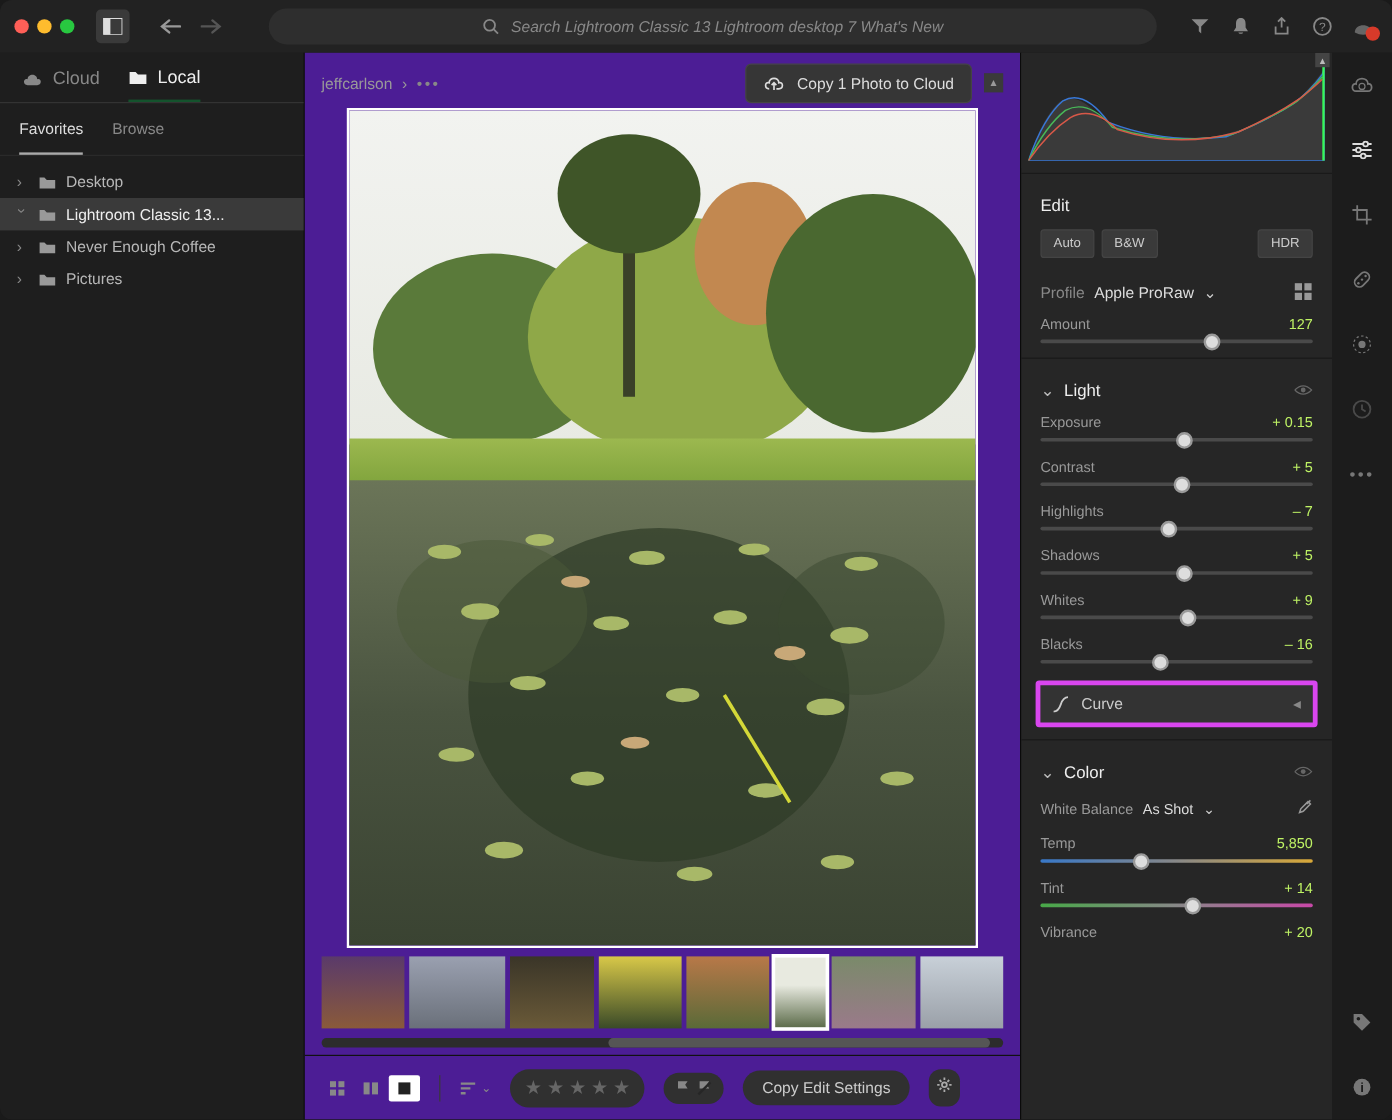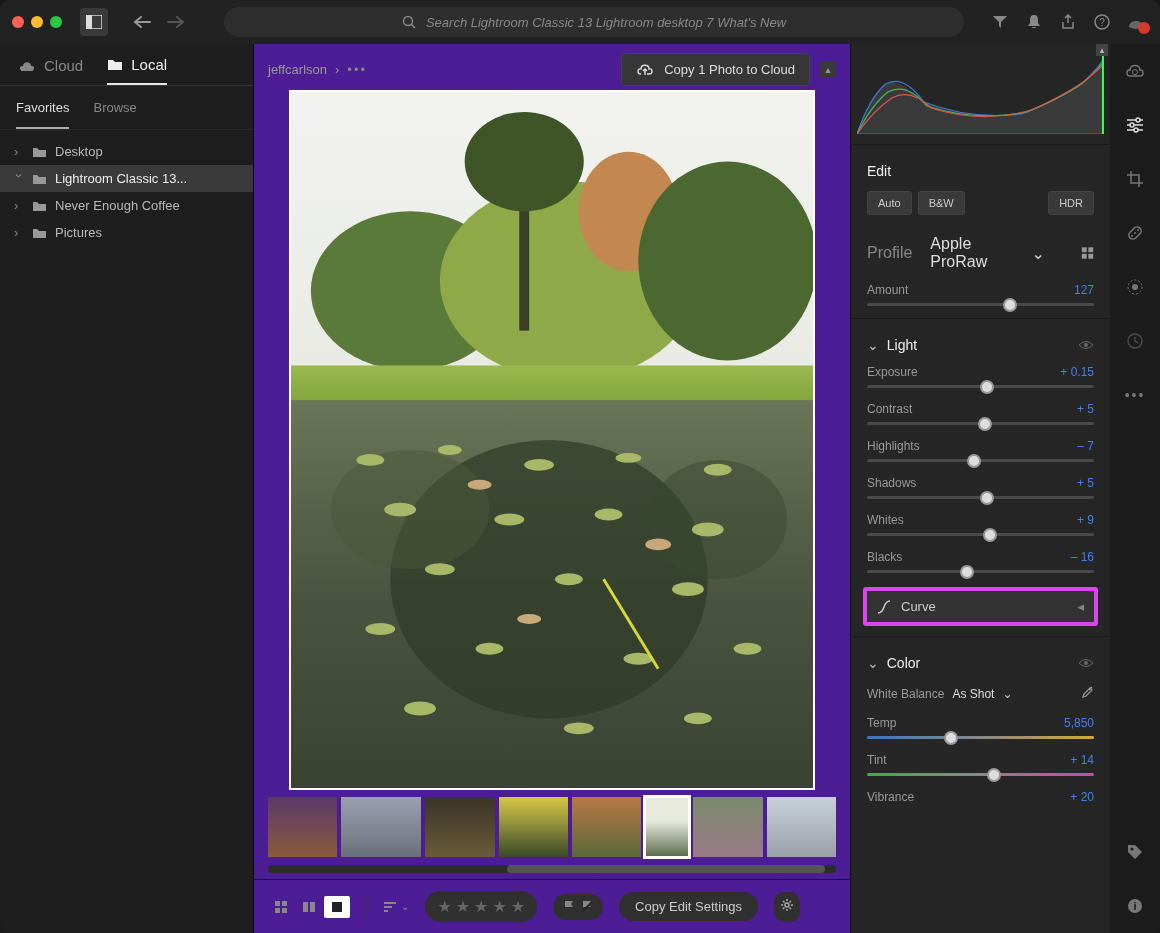--- a/index.html
+++ b/index.html
@@ -41,21 +41,21 @@
 .tb-icon { width: 24px; height: 24px; display:flex; align-items:center; justify-content:center; color:#888;}
 .avatar-alert { position: relative; color: #666; }
 .avatar-alert::after { content:''; position:absolute; bottom:0; right:-2px; width:12px; height:12px; background:#d73a2a; border-radius:50%; }
 
 .main-row { flex:1; display:flex; min-height:0; }
 
 
 .left-panel { width: 254px; background:#1e1e1e; display:flex; flex-direction:column; border-right:1px solid #0a0a0a; }
 .source-tabs { display:flex; padding: 12px 18px 0; gap:24px; border-bottom:1px solid #333; }
 .source-tab { padding-bottom:10px; display:flex; align-items:center; gap:8px; color:#888; font-size:15px; font-weight:500;}
-.source-tab.active { color:#eee; border-bottom:2px solid #e5e5e5; }
+.source-tab.active { color:#eee; border-bottom:2px solid #14532d; }
 .sub-tabs { display:flex; gap:24px; padding: 14px 16px 0; border-bottom:1px solid #2a2a2a;}
 .sub-tab { padding-bottom:12px; font-size:13px; color:#888; }
 .sub-tab.active { color:#ddd; border-bottom:2px solid #aaa; }
 .folder-tree { padding:8px 0; }
 .tree-item { display:flex; align-items:center; padding:6px 14px; gap:8px; font-size:13px; }
 .tree-item.sel { background:#3a3a3a; color:#eee; }
 .chev { width:10px; display:inline-block; color:#888; }
 .folder-ico { color:#999; display:flex; align-items:center; }
 
 
@@ -84,26 +84,26 @@
 .copy-pill { background:#303030; border-radius:18px; padding:7px 16px; color:#ccc; font-size:13px;}
 .gear-pill{background:#303030; border-radius:10px; padding:6px; color:#aaa;}
 
 
 .right-panel { width:260px; background:#262626; display:flex; flex-direction:column; overflow:hidden; border-left:1px solid #0a0a0a;}
 .histogram { height:96px; background:#262626; position:relative; padding:6px;}
 .edit-section { padding:14px 16px 10px; font-size:13px;}
 .edit-title { color:#eee; font-weight:500; font-size:14px; margin-bottom:12px;}
 .edit-btns { display:flex; gap:6px; align-items:center;}
 .mini-btn { background:#3a3a3a; border:1px solid #444; border-radius:3px; padding:5px 10px; font-size:11px; color:#ccc;}
-.profile-row { display:flex; align-items:center; gap:18px; padding:10px 16px 6px; font-size:16px;}
+.profile-row { display:flex; align-items:center; gap:8px; padding:10px 16px 6px; font-size:13px;}
 .profile-lbl{color:#888;}
 .profile-val{color:#ddd;}
 .slider-row { padding: 6px 16px; }
 .slider-hdr { display:flex; justify-content:space-between; font-size:12px; color:#999; margin-bottom:4px;}
-.slider-val { color:#3b82f6; }
+.slider-val { color:#bef264; }
 .slider-track { height:3px; background:#4a4a4a; position:relative; border-radius:2px; margin:6px 0 2px;}
 .slider-thumb { position:absolute; top:50%; transform:translate(-50%,-50%); width:14px; height:14px; border-radius:50%; background:#ddd; border:2px solid #999;}
 .panel-hdr { display:flex; align-items:center; gap:8px; padding:14px 16px 6px; font-size:14px; color:#eee; font-weight:500;}
 .panel-hdr .chev-d{color:#bbb;}
 .panel-eye { margin-left:auto; color:#666; }
 .curve-row { margin:6px 12px; background:#333; border:4px solid #d946ef; border-radius:3px; padding:8px 10px; display:flex; align-items:center; gap:10px; color:#ccc; font-size:13px;}
 .curve-row .tri{margin-left:auto; color:#888;}
 .wb-row{display:flex; align-items:center; padding:8px 16px; gap:8px; color:#999; font-size:12px;}
 .wb-row .val{color:#ddd;}
 .eyedrop{margin-left:auto; color:#999;}

